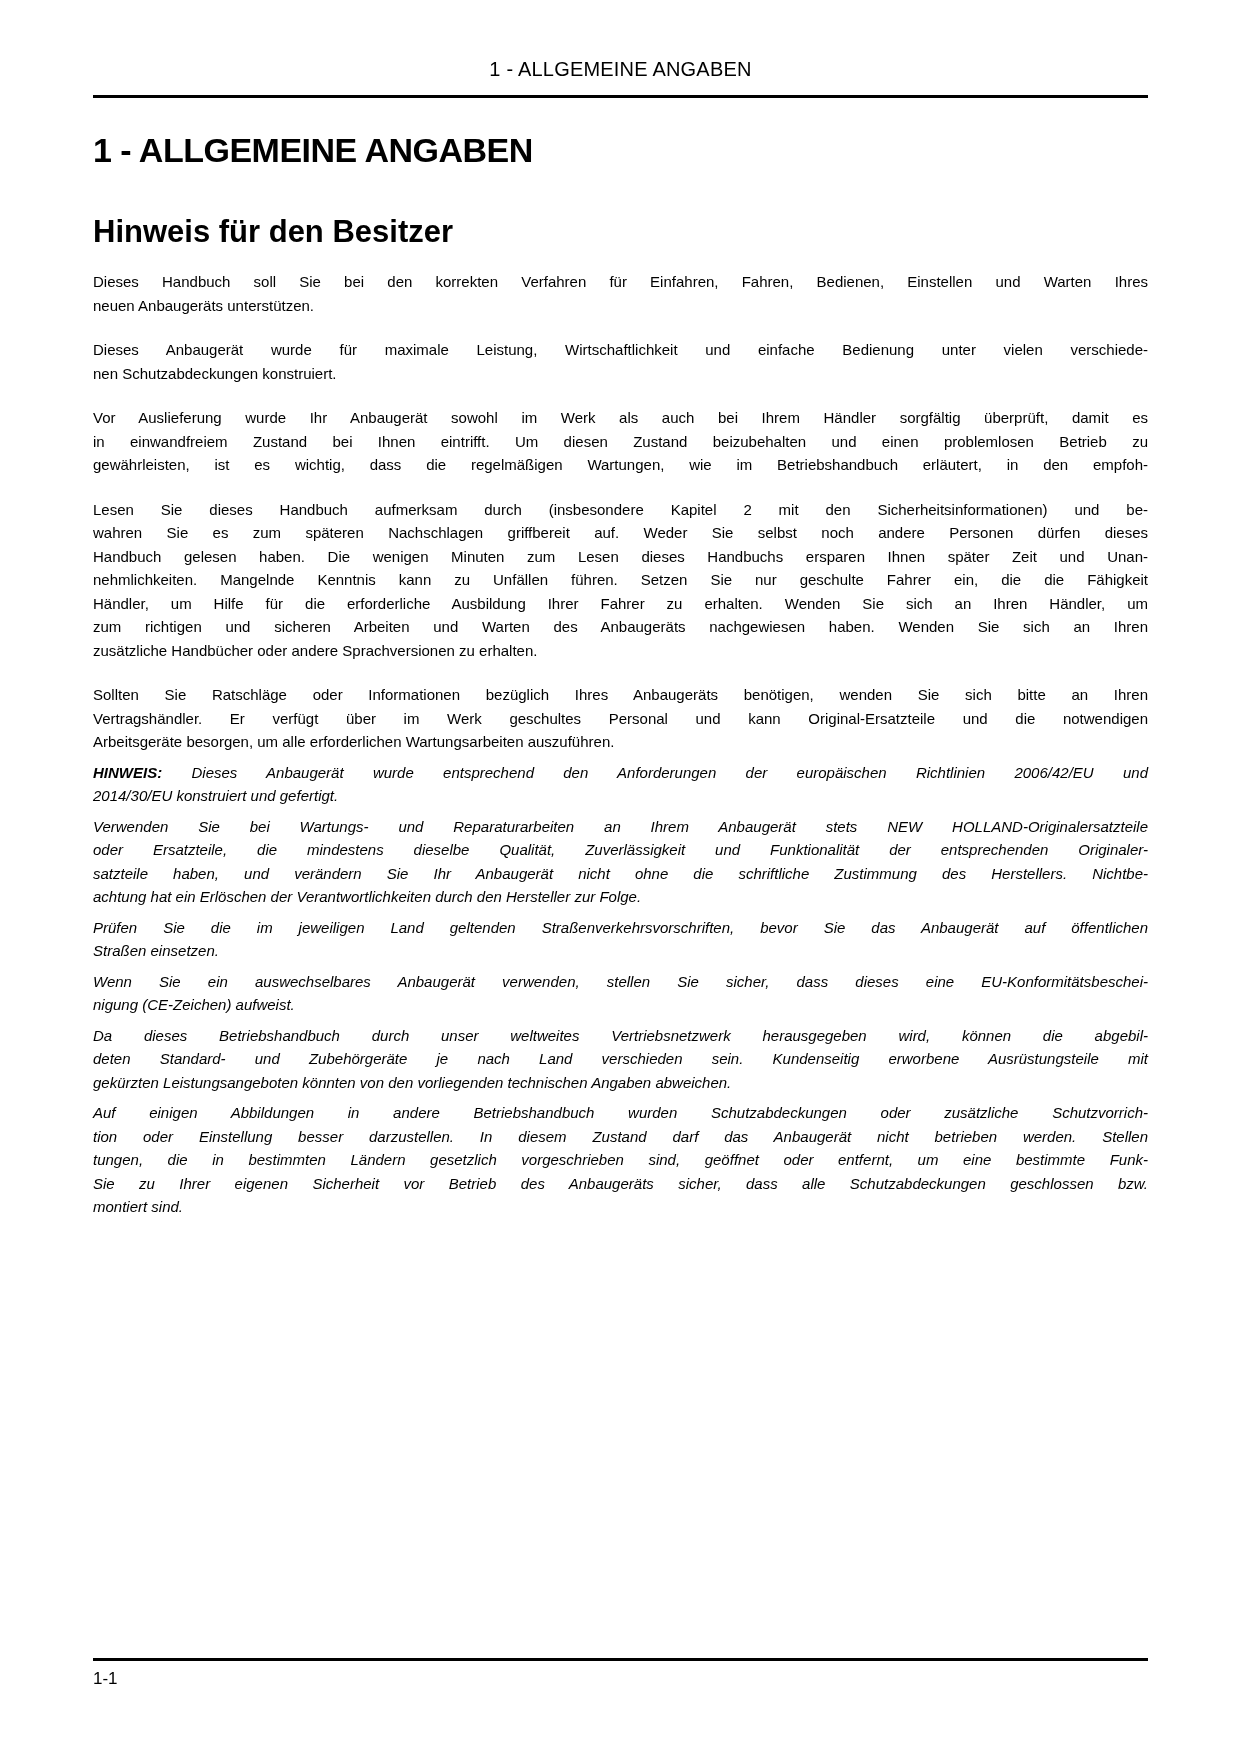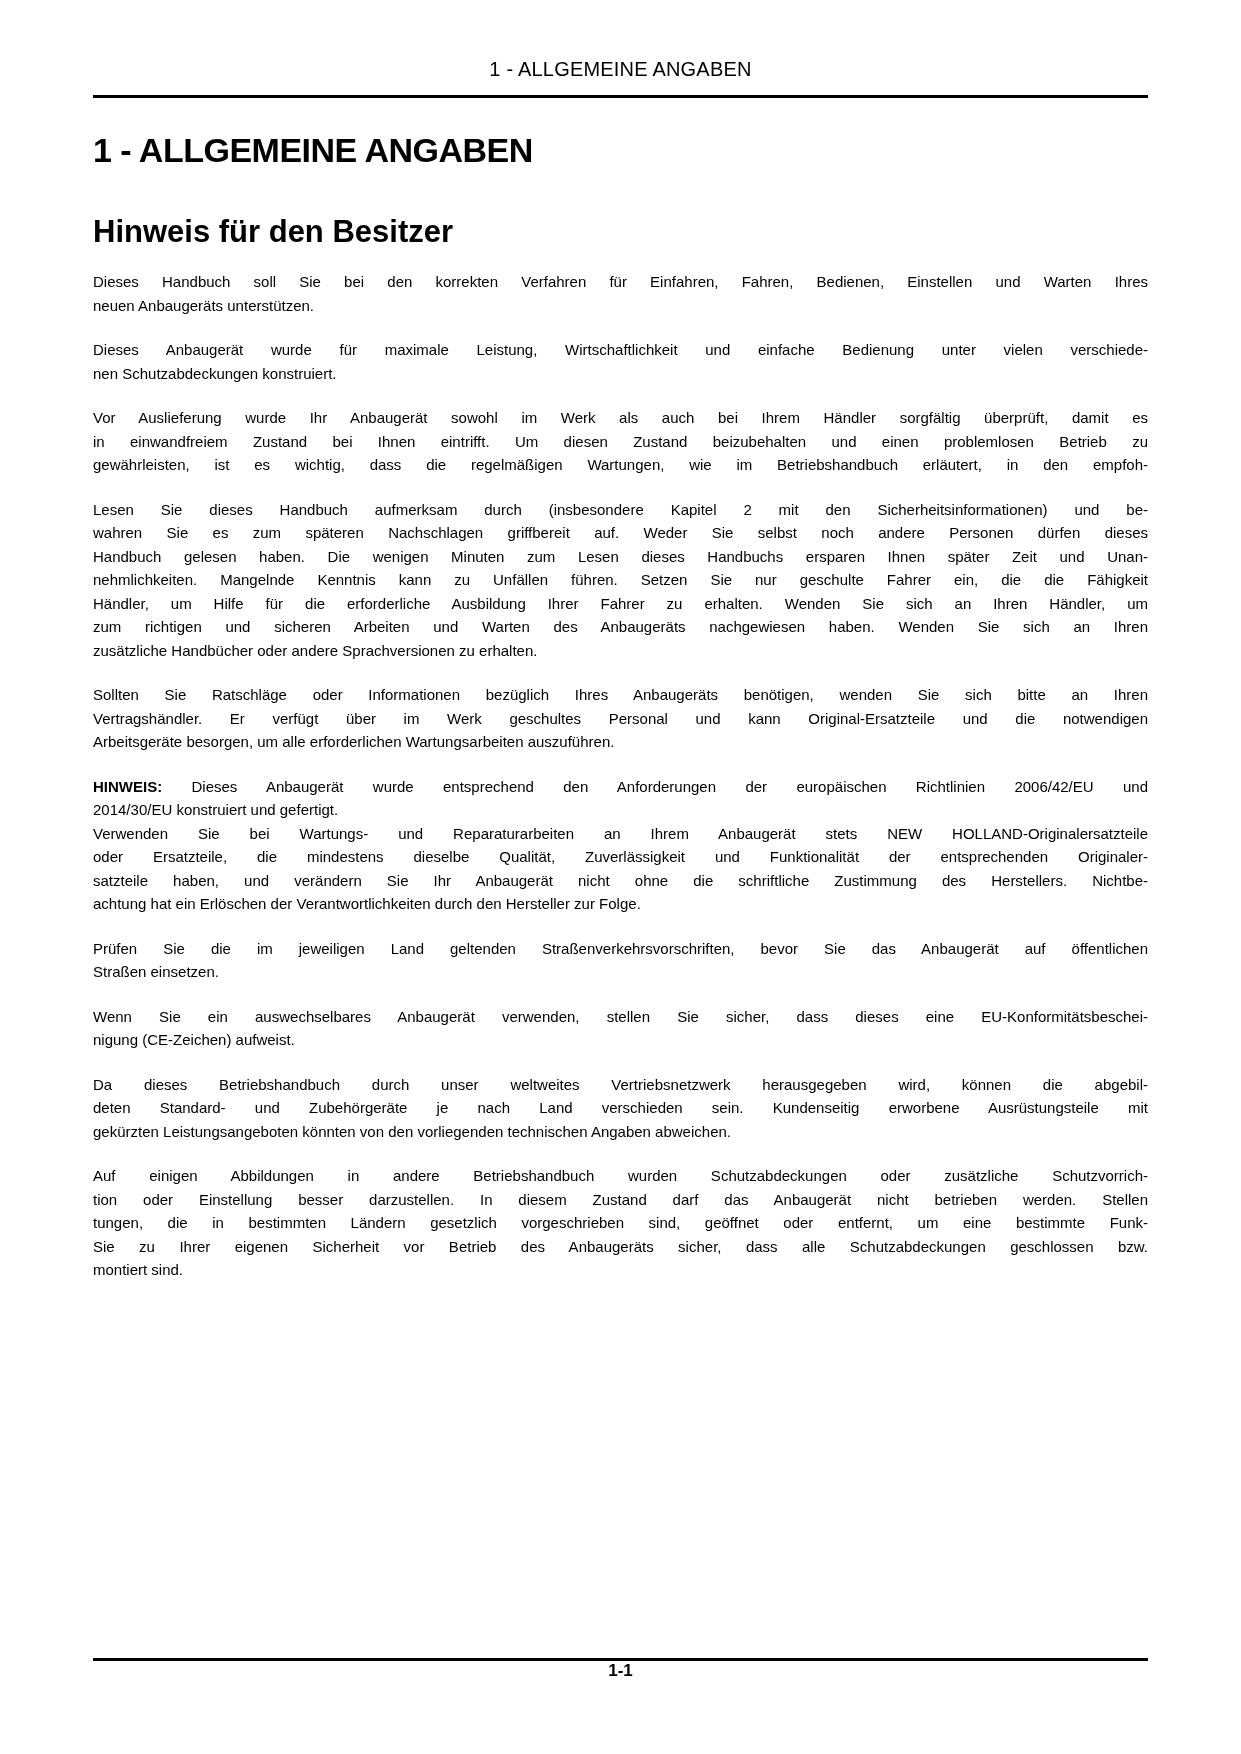--- a/index.html
+++ b/index.html
@@ -58,42 +58,43 @@
   }
   .para {
     margin-top: 21px;
   }
   .para:first-child,
   .para.attach {
     margin-top: 0;
   }
   .para.italic,
   .para.note {
+    font-style: italic;
+    margin-top: 7px;
   }
   .note-label {
     font-weight: bold;
   }
   .line {
     text-align: justify;
     text-align-last: left;
   }
   .line.fill {
     text-align-last: justify;
   }
   footer.page-footer {
     position: absolute;
     top: 1658px;
     left: 93px;
     width: 1055px;
   }
   .page-number {
-    text-align: center;
+    margin-top: 8px;
     font-size: 17px;
     line-height: 20px;
-    font-weight: bold;
   }
 </style>
 </head>
 <body>
 
 <div class="page">
 
   <header>
     <div class="running-title margins">1 - ALLGEMEINE ANGABEN</div>
     <div class="rule top-rule margins"></div>

